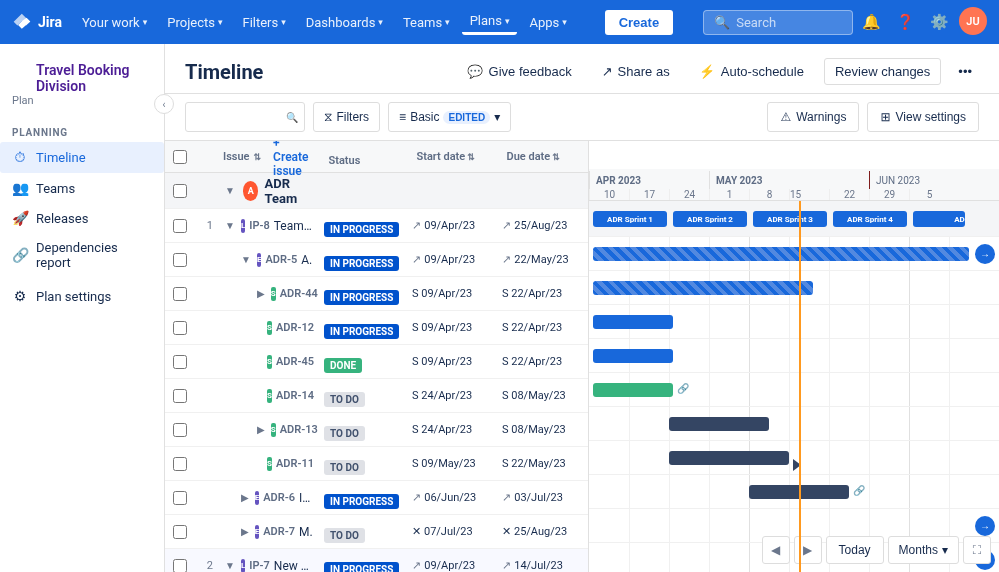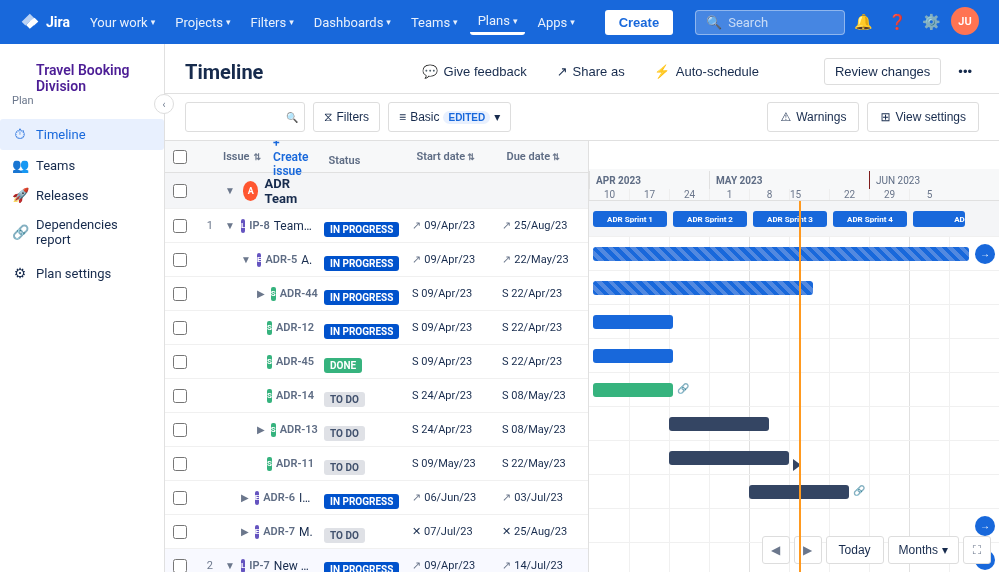--- a/index.html
+++ b/index.html
@@ -31,21 +31,21 @@
     .sidebar-bottom-link { font-size: 11px; color: #1868db; cursor: pointer; text-decoration: underline; }
 
     
     .main { flex: 1; display: flex; flex-direction: column; overflow: hidden; }
 
     
     .page-header { display: flex; align-items: center; justify-content: space-between; padding: 14px 20px 8px; border-bottom: 1px solid #e0e0e0; }
     .page-title { font-size: 20px; font-weight: 700; color: #172b4d; }
     .header-actions { display: flex; align-items: center; gap: 10px; }
     .header-btn { display: flex; align-items: center; gap: 5px; padding: 5px 10px; border: none; border-radius: 3px; background: transparent; cursor: pointer; font-size: 13px; color: #172b4d; }
-    .header-btn-review { border: 1px solid #ddd; margin-left: 45px; }
+    .header-btn-review { border: 1px solid #ddd; }
     .header-more { padding: 5px 7px; }
 
     
     .toolbar { display: flex; align-items: center; gap: 8px; padding: 8px 20px; border-bottom: 1px solid #e0e0e0; }
     .toolbar-search { width: 120px; height: 30px; border: 1px solid #ddd; border-radius: 3px; padding: 0 8px; font-size: 12px; background: #fff; }
     .toolbar-search-wrapper { position: relative; }
     .toolbar-search-wrapper::before { content: '🔍'; position: absolute; right: 6px; top: 50%; transform: translateY(-50%); font-size: 10px; color: #6b778c; }
     .toolbar-btn { display: flex; align-items: center; gap: 4px; padding: 5px 10px; border: 1px solid #ddd; border-radius: 3px; background: #fff; cursor: pointer; font-size: 12px; color: #172b4d; height: 30px; }
     .toolbar-right-btn { display: flex; align-items: center; gap: 5px; padding: 5px 12px; border: 1px solid #ddd; border-radius: 3px; background: #fff; cursor: pointer; font-size: 12px; color: #172b4d; height: 30px; }
     .badge-edited { background: #e8f0fe; color: #1868db; font-size: 10px; padding: 1px 5px; border-radius: 10px; font-weight: 600; text-transform: uppercase; }
@@ -86,21 +86,21 @@
     .gantt-header { height: 32px; background: #f7f8f9; border-bottom: 1px solid #e0e0e0; display: flex; align-items: flex-start; position: relative; overflow: hidden; }
 
     
     ::-webkit-scrollbar { width: 6px; height: 6px; }
     ::-webkit-scrollbar-track { background: #f1f1f1; }
     ::-webkit-scrollbar-thumb { background: #ccc; border-radius: 3px; }
   </style>
 </head>
 <body>
 
-<nav style="display:flex;align-items:center;height:44px;background:#1868db;padding:0 20px;gap:4px;position:relative;z-index:100;">
+<nav style="display:flex;align-items:center;height:44px;background:#1868db;padding:0 12px;gap:4px;position:relative;z-index:100;">
   <div style="display:flex;align-items:center;gap:6px;color:#fff;font-weight:700;font-size:14px;margin-right:8px;cursor:pointer;">
     <svg width="20" height="20" viewBox="0 0 24 24" fill="none">
       <path d="M11.75 2L2 11.75l4.5 4.5L11.75 11l5.25 5.25 4.5-4.5L11.75 2z" fill="#fff" opacity="0.7"></path>
       <path d="M11.75 11L7.25 15.5l4.5 4.5L22 11.25 17.5 6.75 11.75 11z" fill="#fff"></path>
     </svg>
     <span>Jira</span>
   </div>
   <div class="topnav-item">
       <span>Your work</span> 
       <span class="caret">▾</span>
@@ -145,20 +145,21 @@
 </nav>
 
 <div class="layout">
 
   <aside class="sidebar">
     <div class="sidebar-project">
       <div class="sidebar-project-name">Travel Booking Division</div>
       <div class="sidebar-project-type">Plan</div>
     </div>
     <div class="sidebar-collapse">‹</div>
+    <div class="sidebar-section-label">PLANNING</div>
     <div class="sidebar-item active">
       <span class="icon">⏱</span>
       <span>Timeline</span>
     </div>
     <div class="sidebar-item">
       <span class="icon">👥</span>
       <span>Teams</span>
     </div>
     <div class="sidebar-item">
       <span class="icon">🚀</span>

